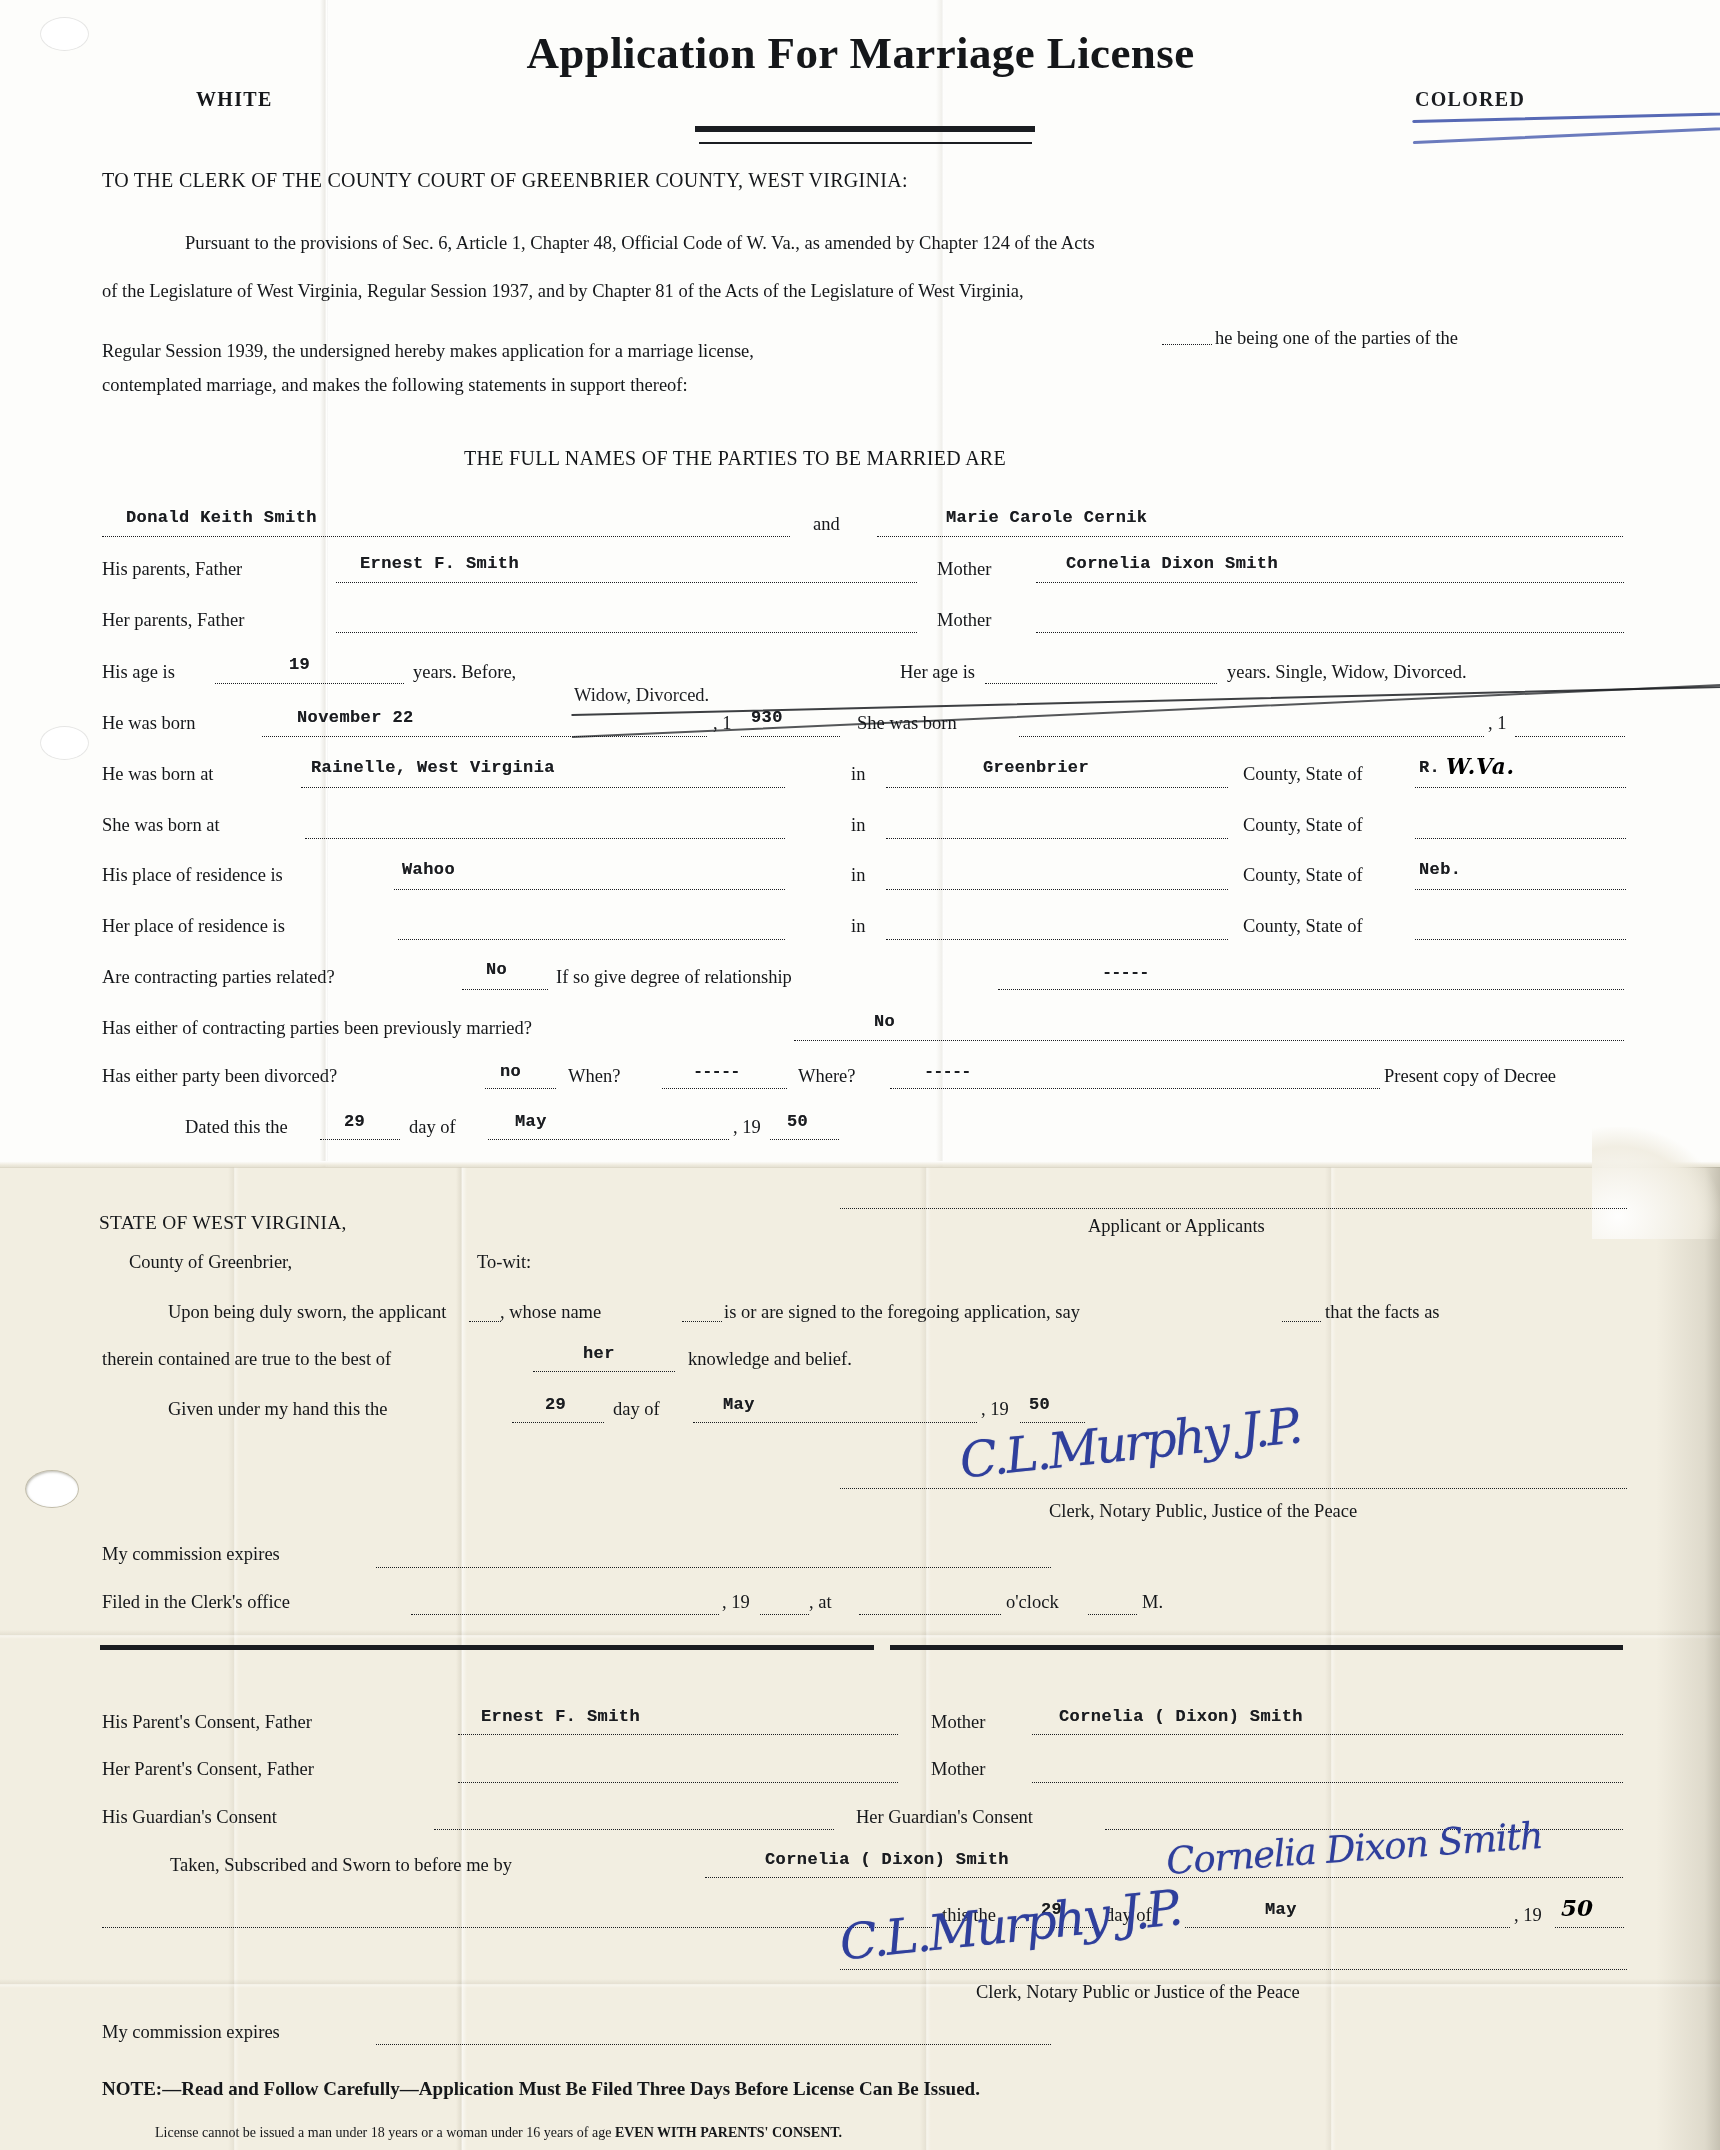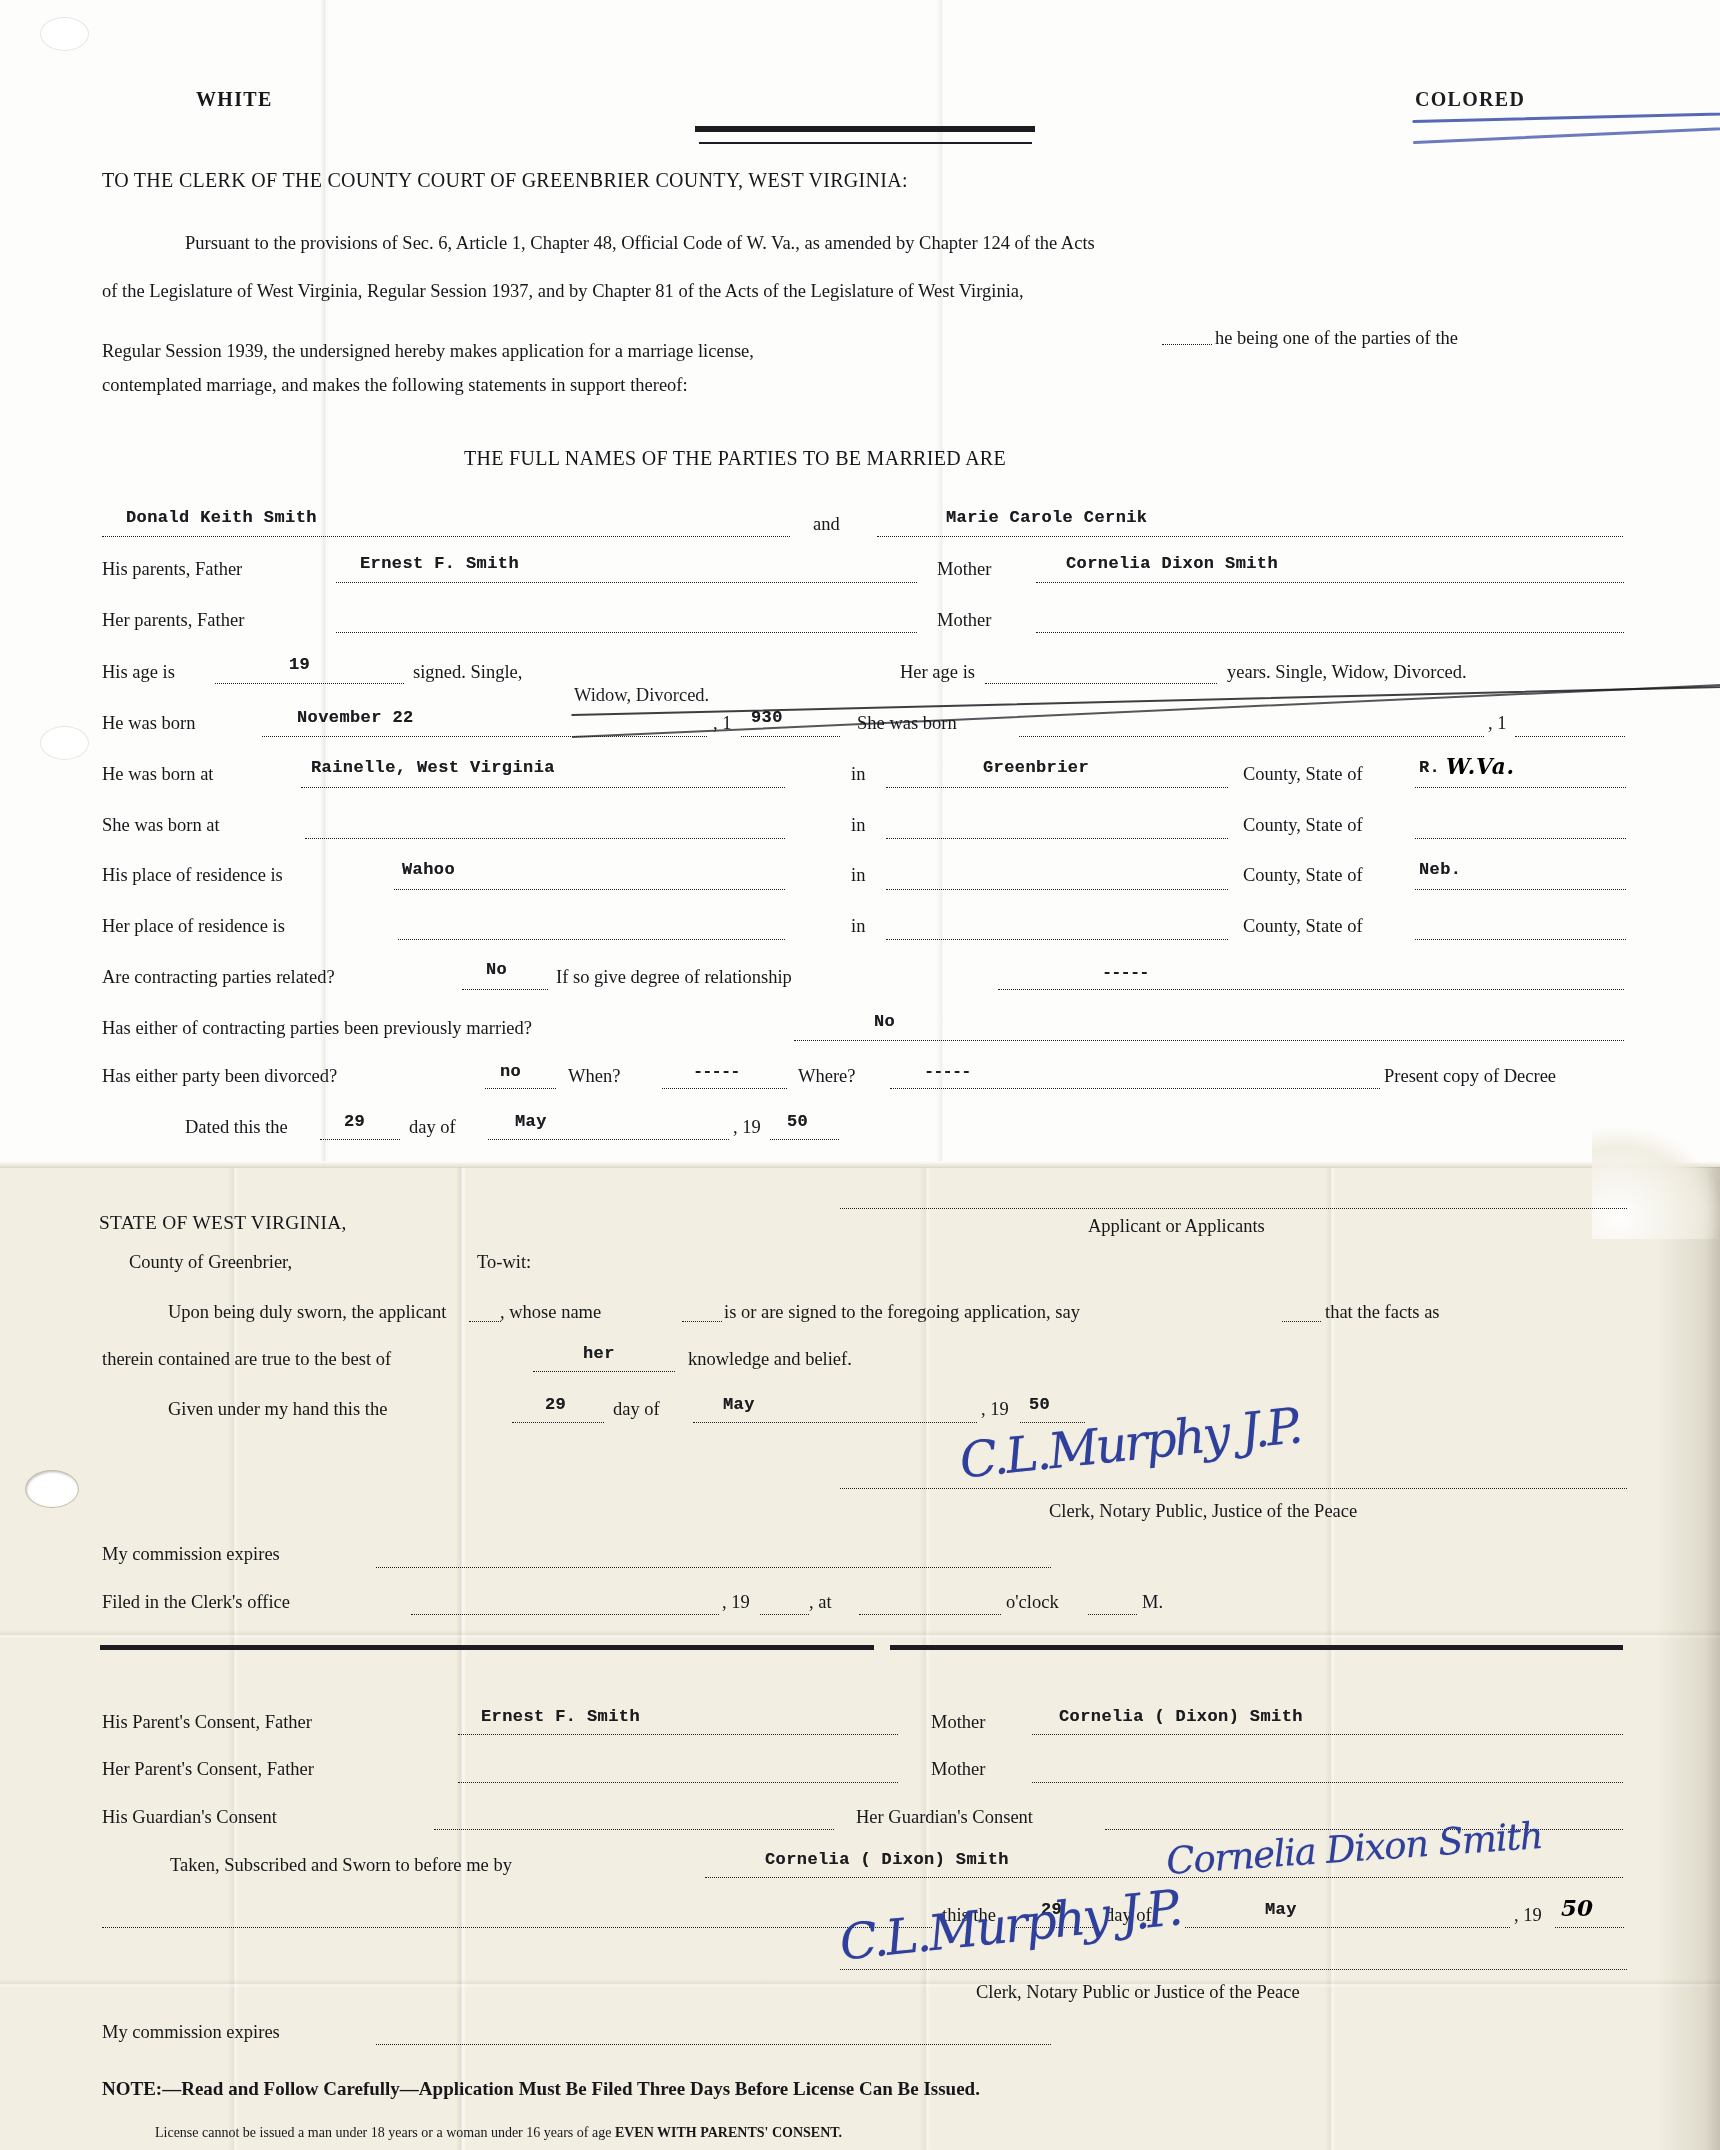--- a/index.html
+++ b/index.html
@@ -109,20 +109,21 @@
   <div class="edge-shadow" style="left:1592px;top:1127px;width:129px;height:112px;background:radial-gradient(ellipse at 20% 80%, rgba(255,255,255,.95) 0%, rgba(240,236,224,.9) 55%, rgba(0,0,0,0) 72%);"></div>
 
   <div class="hole faint" style="left:41px;top:18px;width:47px;height:32px;"></div>
   <div class="hole faint" style="left:41px;top:727px;width:47px;height:32px;"></div>
   <div class="hole" style="left:26px;top:1471px;width:52px;height:36px;"></div>
 
 </div>
 
 <div id="content">
 
+  <div class="blk title" style="left:0;top:27px;">Application For Marriage License</div>
 
   <div class="blk side-label" style="left:196px;top:88px;">WHITE</div>
 
   <div class="blk side-label struck" style="left:1415px;top:88px;">
     <span>COLORED</span>
     <span class="ink-line"></span>
     <span class="ink-line two"></span>
   </div>
 
   <div class="blk rule-thick" style="left:695px;top:126px;width:340px;"></div>
@@ -155,21 +156,21 @@
   <div class="blk body-line" style="left:102px;top:610px;">Her parents, Father</div>
   <div class="blk dots" style="left:336px;top:632px;width:581px;"></div>
   <div class="typed" style="left:360px;top:605px;"></div>
   <div class="blk body-line" style="left:937px;top:610px;">Mother</div>
   <div class="blk dots" style="left:1036px;top:632px;width:588px;"></div>
   <div class="typed" style="left:1066px;top:605px;"></div>
 
   <div class="blk body-line" style="left:102px;top:662px;">His age is</div>
   <div class="blk dots" style="left:215px;top:683px;width:189px;"></div>
   <div class="typed" style="left:289px;top:655px;">19</div>
-  <div class="blk body-line" style="left:413px;top:662px;">signed.  Single,</div>
+  <div class="blk body-line" style="left:413px;top:662px;">years.  Before,</div>
   <div class="blk body-line struck" style="left:574px;top:662px;">
     <span>Widow, Divorced.</span>
     <span class="ink-line" style="background:#1b1d21;height:2.2px;top:40%;"></span>
     <span class="ink-line two" style="background:#1b1d21;height:2.2px;top:58%;"></span>
   </div>
   <div class="blk body-line" style="left:900px;top:662px;">Her age is</div>
   <div class="blk dots" style="left:985px;top:683px;width:232px;"></div>
   <div class="typed" style="left:1054px;top:655px;"></div>
   <div class="blk body-line" style="left:1227px;top:662px;">years.  Single, Widow, Divorced.</div>
 

